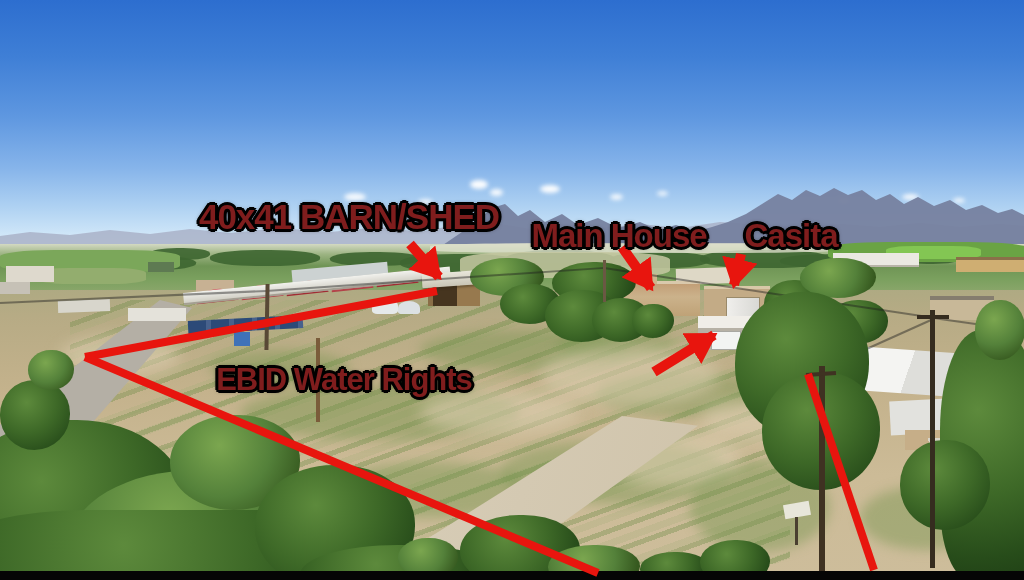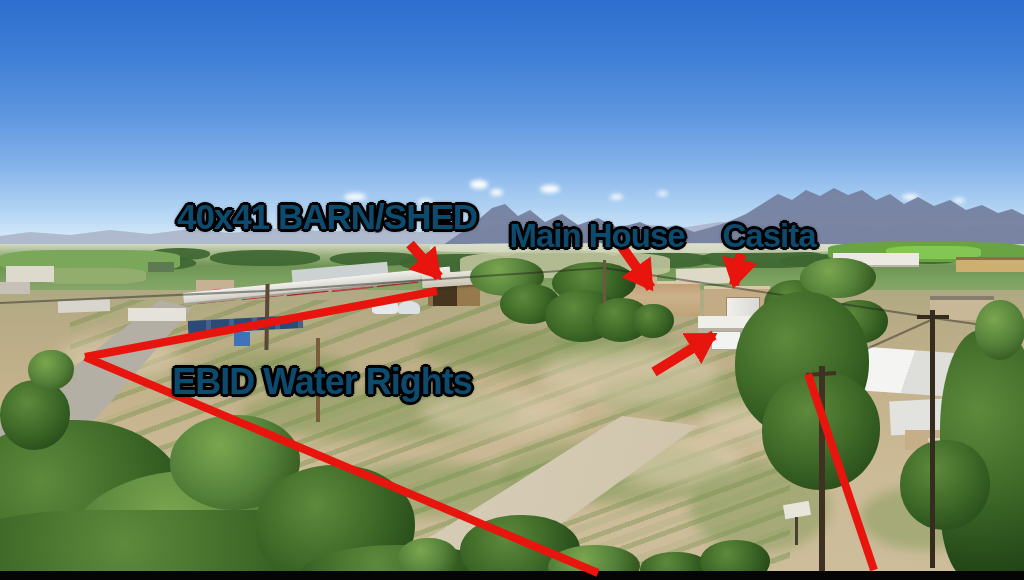--- a/index.html
+++ b/index.html
@@ -29,24 +29,24 @@
        background:radial-gradient(circle at 38% 32%,#5d8a3c 0%,#3d6827 48%,#274c1a 82%,#1f3f15 100%);}
   .tree.light{background:radial-gradient(circle at 38% 32%,#7ba64f 0%,#54813a 50%,#36591f 85%);}
   .tree.mid{z-index:7;}
   .wire{position:absolute;height:2px;background:rgba(30,30,30,.45);transform-origin:left center;z-index:7;}
   .pole{position:absolute;z-index:9;}
   .letterbox{position:absolute;left:0;top:571px;width:1024px;height:9px;background:#050505;z-index:10;}
   .anno{position:absolute;left:0;top:0;z-index:11;pointer-events:none;}
   .bnd{stroke-width:8;}
   .arr{stroke-width:10;}
   
-  .label{position:absolute;z-index:12;color:#0c4a6e;font-weight:bold;white-space:nowrap;
+  .label{position:absolute;z-index:12;color:#7f1d1d;font-weight:bold;white-space:nowrap;
        transform:translateX(-50%);letter-spacing:-1px;line-height:1;
        text-shadow:3px 0 0 #000,-3px 0 0 #000,0 3px 0 #000,0 -3px 0 #000,
-                   2px 2px 0 #000,-2px -2px 0 #000,2px -2px 0 #000,-2px 2px 0 #000,0 0 5px #000;}
+                   2px 2px 0 #000,-2px -2px 0 #000,2px -2px 0 #000,-2px 2px 0 #000,0 0 5px #000;margin-left:22px;}
   .watermark{position:absolute;left:7px;top:543px;z-index:13;color:rgba(255,255,255,.92);
        font-size:17px;letter-spacing:.5px;text-shadow:0 1px 3px rgba(0,0,0,.55);}
 </style>
 </head>
 <body>
 
 <div class="scene">
 
   <div class="sky"></div>
   <div class="cloud" style="left:344px;top:193px;width:22px;height:8px;opacity:.85"></div>
@@ -203,15 +203,15 @@
     <line class="bnd" x1="808" y1="374" x2="874" y2="570" stroke="#e8150e"></line>
     <line class="arr" x1="410" y1="244" x2="439" y2="277" marker-end="url(#ah)" stroke="#e8150e"></line>
     <line class="arr" x1="622" y1="247" x2="651" y2="288" marker-end="url(#ah)" stroke="#e8150e"></line>
     <line class="arr" x1="741" y1="254" x2="734" y2="285" marker-end="url(#ah)" stroke="#e8150e"></line>
     <line class="arr" x1="654" y1="372" x2="714" y2="335" marker-end="url(#ah)" stroke="#e8150e"></line>
   </svg>
 
   <div class="label" style="left:327px;top:199px;font-size:35px">40x41 BARN/SHED</div>
   <div class="label" style="left:597px;top:219px;font-size:33px">Main House</div>
   <div class="label" style="left:769px;top:219px;font-size:33px">Casita</div>
-  <div class="label" style="left:322px;top:364px;font-size:36px">EBID Water Rights</div>
+  <div class="label" style="left:322px;top:364px;font-size:31px">EBID Water Rights</div>
 
 </div>
 
 </body></html>

